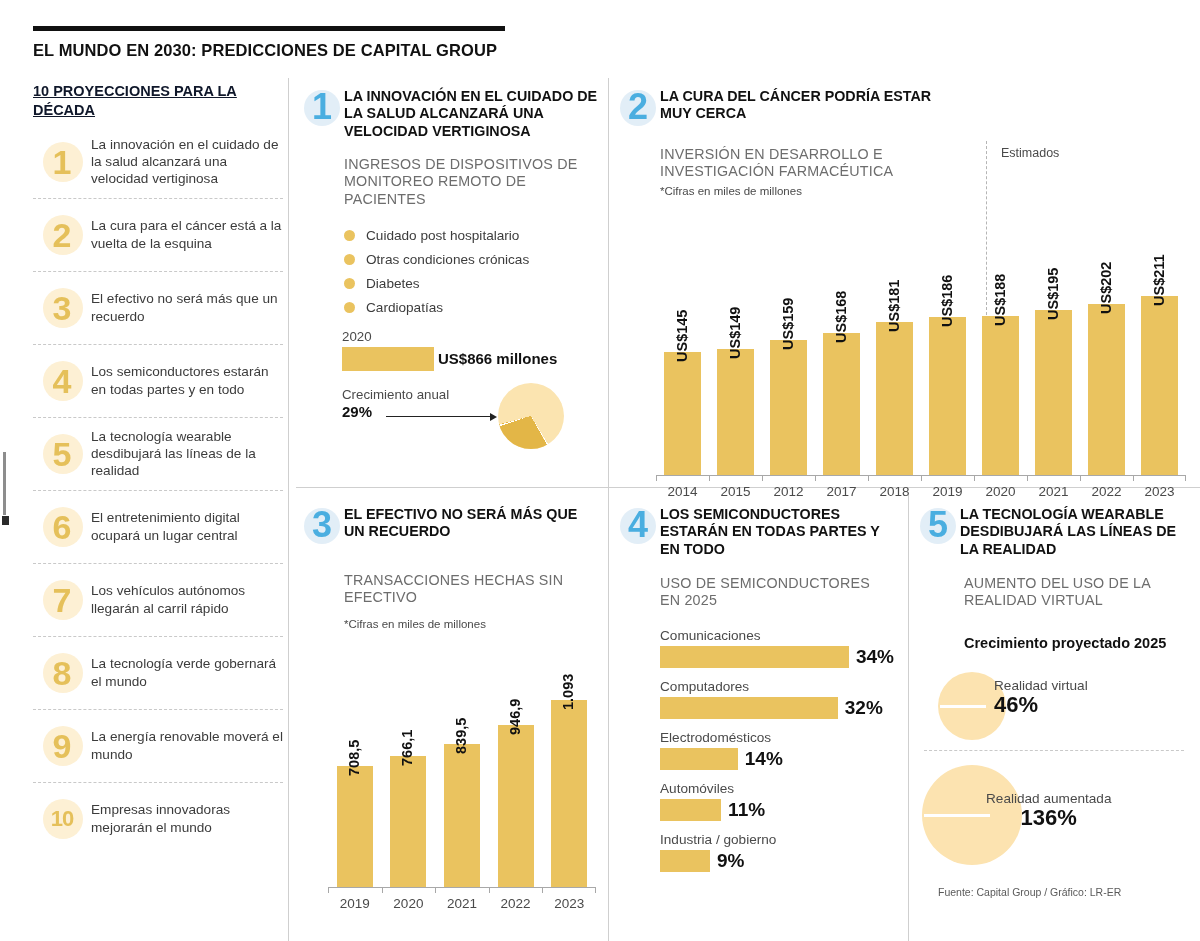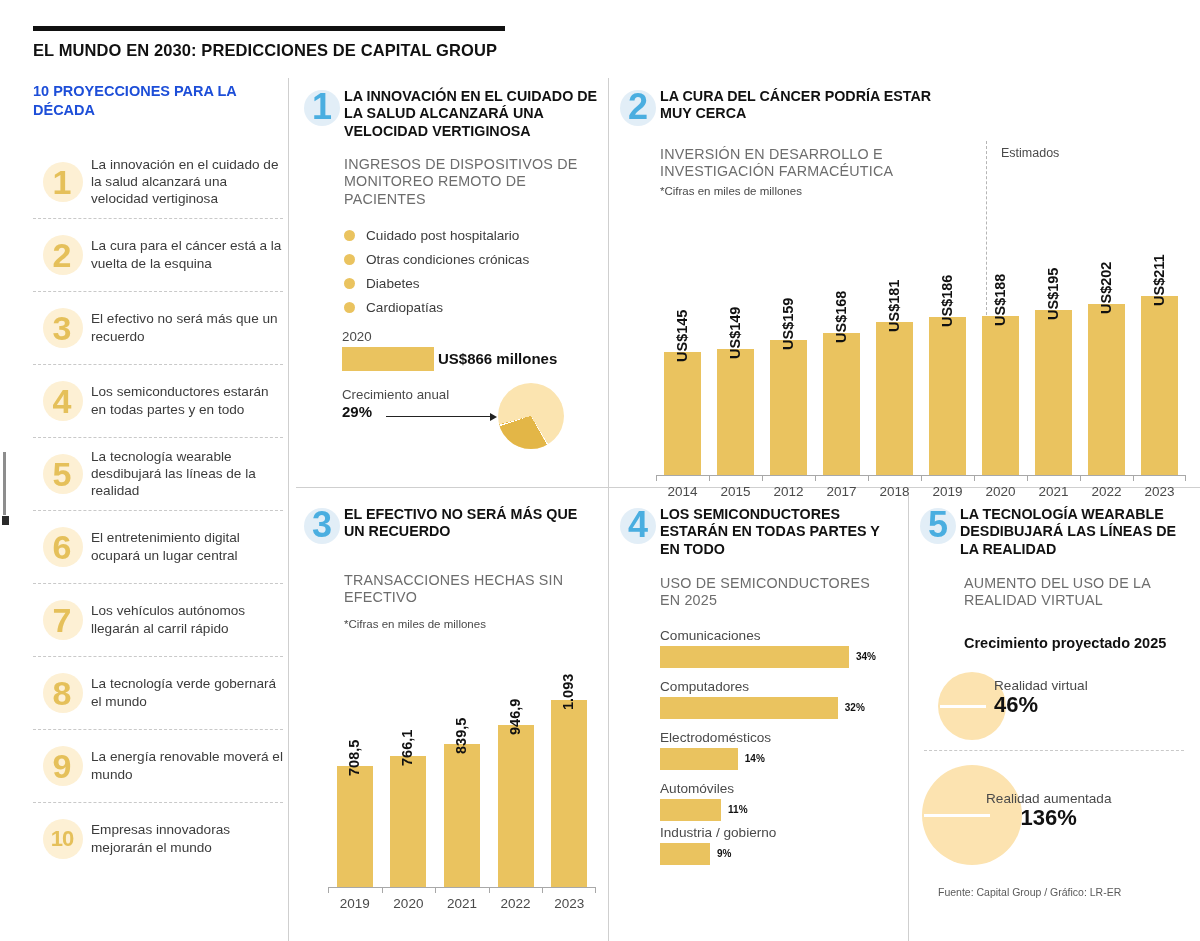--- a/index.html
+++ b/index.html
@@ -20,21 +20,21 @@
   
   .edge-art { position:absolute; left:3px; top:452px; width:3px; height:63px; background:#8d8d8d; }
   .edge-art2 { position:absolute; left:2px; top:516px; width:7px; height:9px; background:#2b2b2b; }
 
   
   .vrule { position:absolute; width:1px; background:#cfcfcf; }
   .hrule { position:absolute; height:1px; background:#cfcfcf; }
 
   
   #sidebar { position:absolute; left:33px; top:82px; width:250px; }
-  .side-title { font-size:14.5px; font-weight:bold; line-height:1.3; color:#1d4ed8; margin-bottom:26px; }
+  .side-title { font-size:14.5px; font-weight:bold; line-height:1.3; color:#0f172a; margin-bottom:6px;text-decoration:underline; }
   .side-item { position:relative; display:flex; align-items:center; min-height:56px;
                border-top:1px dashed #c9c9c9; padding:8px 0 8px 0; }
   .side-item.first { border-top:none; }
   .side-num-wrap { position:relative; width:58px; flex:0 0 58px; height:56px; }
   .side-circ { position:absolute; left:10px; top:8px; width:40px; height:40px; border-radius:50%;
                background:#fdf0d4; }
   .side-num { position:absolute; left:0; top:0; width:58px; height:56px; display:flex;
               align-items:center; justify-content:center; font-size:34px; font-weight:bold;
               color:#e5c05a; line-height:1; }
   .side-num.ten { font-size:22px; letter-spacing:-1px; }
@@ -81,21 +81,21 @@
   .xtick { position:absolute; width:1px; background:#a8a8a8; }
   .axis { position:absolute; height:1px; background:#a8a8a8; }
   .xcat { position:absolute; font-size:13.5px; color:#4a4a4a; text-align:center; }
   .dashdiv { position:absolute; width:0; border-left:1px dashed #b5b5b5; }
   .estim { position:absolute; font-size:12.5px; color:#4a4a4a; }
 
   
   .hb-label { font-size:13.6px; color:#4a4a4a; margin-bottom:3px; }
   .hb-row { display:flex; align-items:center; }
   .hb-bar { height:22px; background:#eac35f; }
-  .hb-val { font-size:10px; font-weight:bold; color:#111; margin-left:7px; }
+  .hb-val { font-size:19px; font-weight:bold; color:#111; margin-left:7px; }
 
   
   .circ-item { position:relative; }
   .big-circ { position:absolute; border-radius:50%; background:#fce3b0; }
   .circ-slit { position:absolute; height:3px; background:#ffffff; }
   .circ-name { font-size:13.6px; color:#4a4a4a; }
   .circ-pct { font-size:22px; font-weight:bold; color:#111; line-height:1.05; }
   .p5-proj { font-size:14.5px; font-weight:bold; color:#111; line-height:1.25; }
   .src { position:absolute; font-size:10.5px; color:#5a5a5a; }
 </style>
@@ -359,21 +359,21 @@
             <div class="hb-val">32%</div>
           </div>
         </div>
         <div style="margin-bottom: 11px;">
           <div class="hb-label">Electrodomésticos</div>
           <div class="hb-row">
             <div class="hb-bar" style="width: 77.7778px;"></div>
             <div class="hb-val">14%</div>
           </div>
         </div>
-        <div style="margin-bottom: 4px;">
+        <div style="margin-bottom: 11px;">
           <div class="hb-label">Automóviles</div>
           <div class="hb-row">
             <div class="hb-bar" style="width: 61.1111px;"></div>
             <div class="hb-val">11%</div>
           </div>
         </div>
         <div style="margin-bottom: 11px;">
           <div class="hb-label">Industria / gobierno</div>
           <div class="hb-row">
             <div class="hb-bar" style="width: 50px;"></div>

